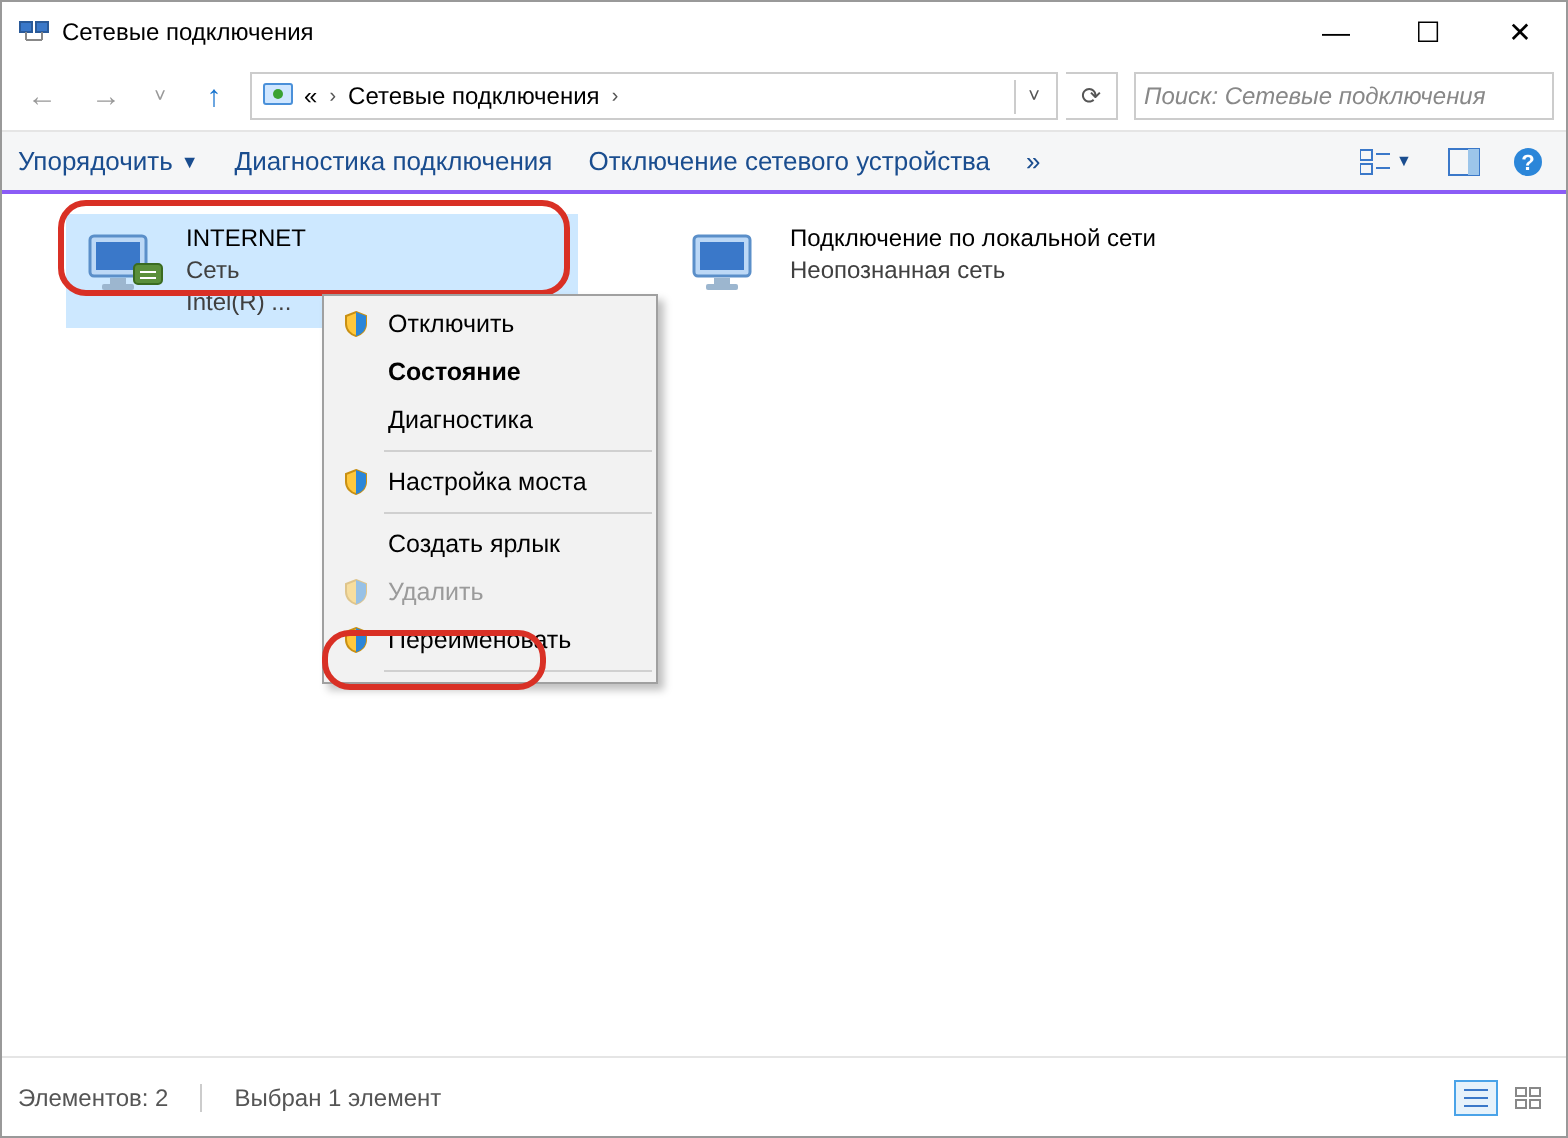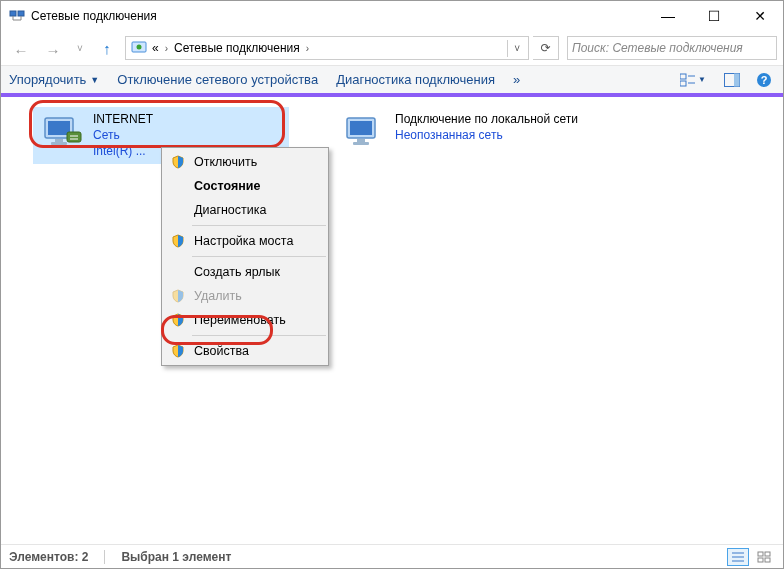--- a/index.html
+++ b/index.html
@@ -19,51 +19,51 @@
 .breadcrumb { flex: 1; height: 24px; border: 1px solid #ccc; display: flex; align-items: center; padding: 0 2px; font-size: 12px; }
 .breadcrumb .bc-icon { width: 16px; height: 16px; margin: 0 3px; }
 .breadcrumb .bc-sep { padding: 0 4px; color: #555; font-size: 10px; }
 .breadcrumb .bc-seg { color: #000; padding: 0 2px; }
 .refresh-box { width: 26px; height: 24px; border: 1px solid #ccc; border-left: none; display: flex; align-items: center; justify-content: center; font-size: 12px; color: #555; }
 .searchbox { width: 210px; height: 24px; border: 1px solid #ccc; margin-left: 4px; display: flex; align-items: center; padding: 0 4px; }
 .searchbox input { border: none; outline: none; font-size: 12px; width: 100%; color: #737373; font-style: italic; }
 .searchbox input::placeholder { color: #888; font-style: italic; }
 
 
-.toolbar { height: 32px; background: #f5f6f7; border-top: 1px solid #e5e5e5; border-bottom: 4px solid #8b5cf6; display: flex; align-items: center; padding: 0 8px; gap: 18px; font-size: 13px; }
+.toolbar { height: 32px; background: #f5f6f7; border-top: 1px solid #e5e5e5; border-bottom: 2px solid #8b5cf6; display: flex; align-items: center; padding: 0 8px; gap: 18px; font-size: 13px; }
 .tool-item { color: #1a4d8f; display: flex; align-items: center; gap: 4px; cursor: default; }
 .tool-item .drop { font-size: 9px; color: #1a4d8f; }
 .tool-right { margin-left: auto; display: flex; align-items: center; gap: 10px; }
 .tool-icon { width: 22px; height: 20px; display: flex; align-items: center; justify-content: center; font-size: 12px; color: #555; }
 
 
 .content { position: relative; padding: 10px 8px; height: calc(100% - 30px - 34px - 32px - 24px); }
 .conn-row { display: flex; gap: 46px; }
 
 .conn-item { display: flex; align-items: flex-start; width: 256px; padding: 4px 6px; }
 .conn-item.selected { background: #cde8ff; }
 .conn-icon { width: 46px; height: 44px; display: flex; align-items: center; justify-content: center; margin-right: 8px; flex-shrink: 0; }
 .conn-text { font-size: 12px; line-height: 1.35; }
 .conn-title { color: #000; }
-.conn-sub { color: #1d4ed8; }
+.conn-sub { color: #404040; }
 
 .highlight-red { position: absolute; border: 3px solid #d93025; border-radius: 14px; pointer-events: none; }
 .highlight-red.h1 { left: 28px; top: 3px; width: 256px; height: 48px; }
 .highlight-red.h2 { left: 160px; top: 218px; width: 112px; height: 30px; }
 
 
 .context-menu { position: absolute; left: 160px; top: 50px; width: 168px; background: #f2f2f2; border: 1px solid #a0a0a0; box-shadow: 3px 3px 4px rgba(0,0,0,0.25); font-size: 12.5px; padding: 2px 0; }
 .cm-item { display: flex; align-items: center; height: 24px; padding: 0 10px 0 6px; }
 .cm-item.disabled span:last-child { color: #9b9b9b; }
 .cm-item .cm-icon { width: 20px; height: 16px; margin-right: 6px; display: flex; align-items: center; justify-content: center; }
 .cm-item.bold span:last-child { font-weight: 600; }
 .cm-sep { height: 1px; background: #d0d0d0; margin: 3px 2px 3px 30px; }
 
 
-.statusbar { position: absolute; bottom: 0; left: 0; right: 0; height: 24px; border-top: 1px solid #e5e5e5; display: flex; align-items: center; padding: 0 8px; font-size: 12px; color: #555; gap: 16px; font-weight: bold; }
+.statusbar { position: absolute; bottom: 0; left: 0; right: 0; height: 40px; border-top: 1px solid #e5e5e5; display: flex; align-items: center; padding: 0 8px; font-size: 12px; color: #555; gap: 16px; }
 .statusbar .sb-sep { width: 1px; height: 14px; background: #ccc; }
 .statusbar .sb-right { margin-left: auto; display: flex; gap: 4px; }
 .sb-view { width: 22px; height: 18px; border: 1px solid transparent; display:flex; align-items:center; justify-content:center; font-size:11px; color:#555; }
 .sb-view.active { border-color: #4aa3e8; background: #e6f2fb; }
 
 
 .monitor svg { width: 42px; height: 38px; }
 .shield svg { width: 14px; height: 14px; }
 .cp-icon svg { width: 16px; height: 16px; }
 </style>
@@ -112,24 +112,24 @@
     <input type="text" placeholder="Поиск: Сетевые подключения" style="">
   </div>
 </div>
 
 <div class="toolbar">
   <div class="tool-item">
     <span>Упорядочить</span>
     <span class="drop">▼</span>
   </div>
   <div class="tool-item">
+    <span>Диагностика подключения</span>
+  </div>
+  <div class="tool-item">
     <span>Отключение сетевого устройства</span>
-  </div>
-  <div class="tool-item">
-    <span>Диагностика подключения</span>
   </div>
   <div class="tool-item">
     <span>»</span>
   </div>
   <div class="tool-right">
     <div class="tool-icon" style="width:36px;">
       <svg width="16" height="14" viewBox="0 0 16 14">
           <rect x="0" y="1" width="6" height="5" fill="none" stroke="#3a78c9"></rect>
           <rect x="0" y="8" width="6" height="5" fill="none" stroke="#3a78c9"></rect>
           <line x1="8" y1="3" x2="15" y2="3" stroke="#3a78c9"></line>
@@ -237,29 +237,20 @@
     <div class="cm-item">
       <span class="cm-icon shield">
           <svg viewBox="0 0 14 14">
             <path d="M7 1 L12 3 V7 C12 10 9.5 12.5 7 13 C4.5 12.5 2 10 2 7 V3 Z" fill="#ffc83d" stroke="#c99013"></path>
             <path d="M7 1 L12 3 V7 C12 10 9.5 12.5 7 13 Z" fill="#2b86d9"></path>
           </svg>
         </span>
       <span>Переименовать</span>
     </div>
     <div class="cm-sep"></div>
-    <div class="cm-item">
-      <span class="cm-icon shield">
-          <svg viewBox="0 0 14 14">
-            <path d="M7 1 L12 3 V7 C12 10 9.5 12.5 7 13 C4.5 12.5 2 10 2 7 V3 Z" fill="#ffc83d" stroke="#c99013"></path>
-            <path d="M7 1 L12 3 V7 C12 10 9.5 12.5 7 13 Z" fill="#2b86d9"></path>
-          </svg>
-        </span>
-      <span>Свойства</span>
-    </div>
   </div>
 
   <div class="highlight-red h2"></div>
 </div>
 
 <div class="statusbar">
   <span>Элементов: 2</span>
   <span class="sb-sep"></span>
   <span>Выбран 1 элемент</span>
   <div class="sb-right">

